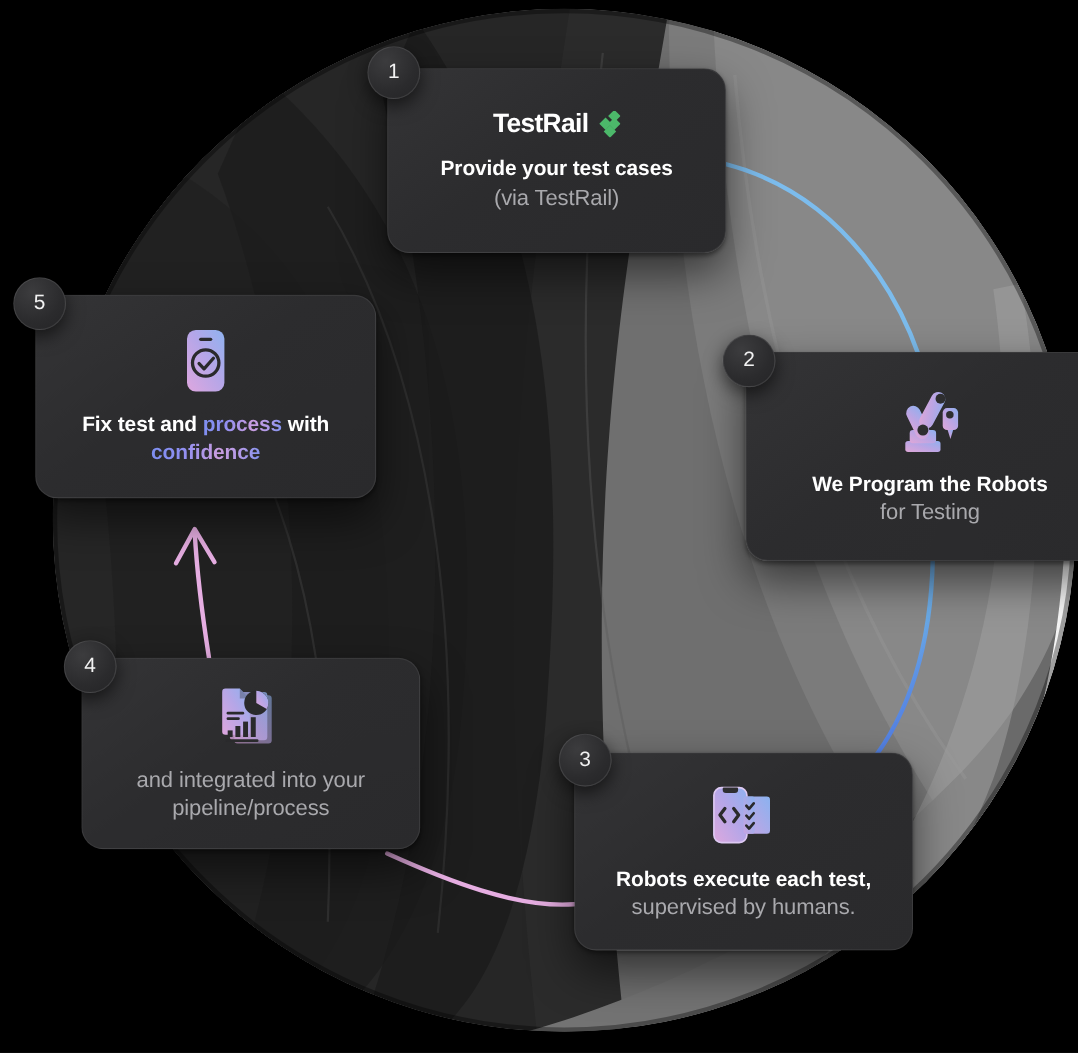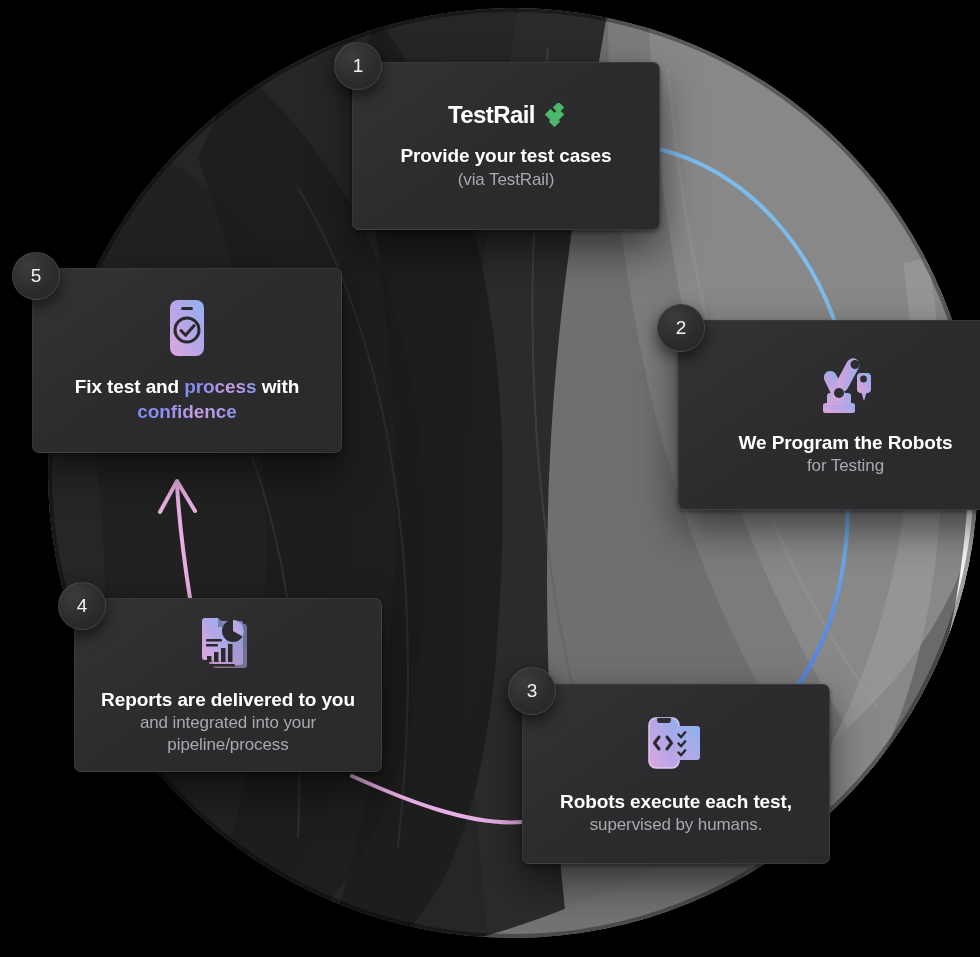--- a/index.html
+++ b/index.html
@@ -22,21 +22,21 @@
     overflow:hidden;
   }
   .bg-circle svg{ position:absolute; inset:0; width:100%; height:100%; display:block; }
 
   
   .connectors{ position:absolute; inset:0; width:980px; height:957px; pointer-events:none; }
 
   
   .card{
     position:absolute;
-    border-radius:7px;
+    border-radius:20px;
     background:linear-gradient(145deg,#343436 0%,#2c2c2e 45%,#2a2a2c 100%);
     border:1px solid rgba(255,255,255,0.07);
     box-shadow:0 18px 40px rgba(0,0,0,0.55), 0 2px 4px rgba(0,0,0,0.4);
     display:flex; flex-direction:column;
     align-items:center; justify-content:center;
     text-align:center;
     padding:18px 20px;
   }
   .card-inner{ display:flex; flex-direction:column; align-items:center; }
 
@@ -57,21 +57,21 @@
   .title{
     color:#ffffff;
     font-weight:700;
     font-size:19px;
     line-height:1.30;
     letter-spacing:-0.1px;
   }
   .subtitle{
     color:#a9a9ad;
     font-weight:400;
-    font-size:17px;
+    font-size:20px;
     line-height:1.30;
     letter-spacing:-0.1px;
   }
   .icon-wrap{ line-height:0; margin-bottom:16px; }
 
   
   #card-1{ left:352px; top:62px;  width:308px; height:168px; }
   #badge-1{ left:334px; top:42px; }
 
   #card-2{ left:678px; top:320px; width:335px; height:190px; }
@@ -298,21 +298,20 @@
           <rect x="7" y="25" width="16" height="2.6" rx="1.2" fill="#2a2a2c"></rect>
           <rect x="7" y="30" width="12" height="2.6" rx="1.2" fill="#2a2a2c"></rect>
 
           <rect x="8" y="42" width="4.5" height="6" fill="#2a2a2c"></rect>
           <rect x="15" y="38" width="4.5" height="10" fill="#2a2a2c"></rect>
           <rect x="22" y="34" width="4.5" height="14" fill="#2a2a2c"></rect>
           <rect x="29" y="30" width="4.5" height="18" fill="#2a2a2c"></rect>
           <rect x="6" y="50" width="30" height="2.6" rx="1.2" fill="#2a2a2c"></rect>
         </svg>
       </div>
-      <div class="title">Reports are delivered to you</div>
       <div class="subtitle">and integrated into your</div>
       <div class="subtitle">pipeline/process</div>
     </div>
   </div>
 
   <div class="badge" id="badge-5">
     <span>5</span>
   </div>
   <div class="card" id="card-5">
     <div class="card-inner">

